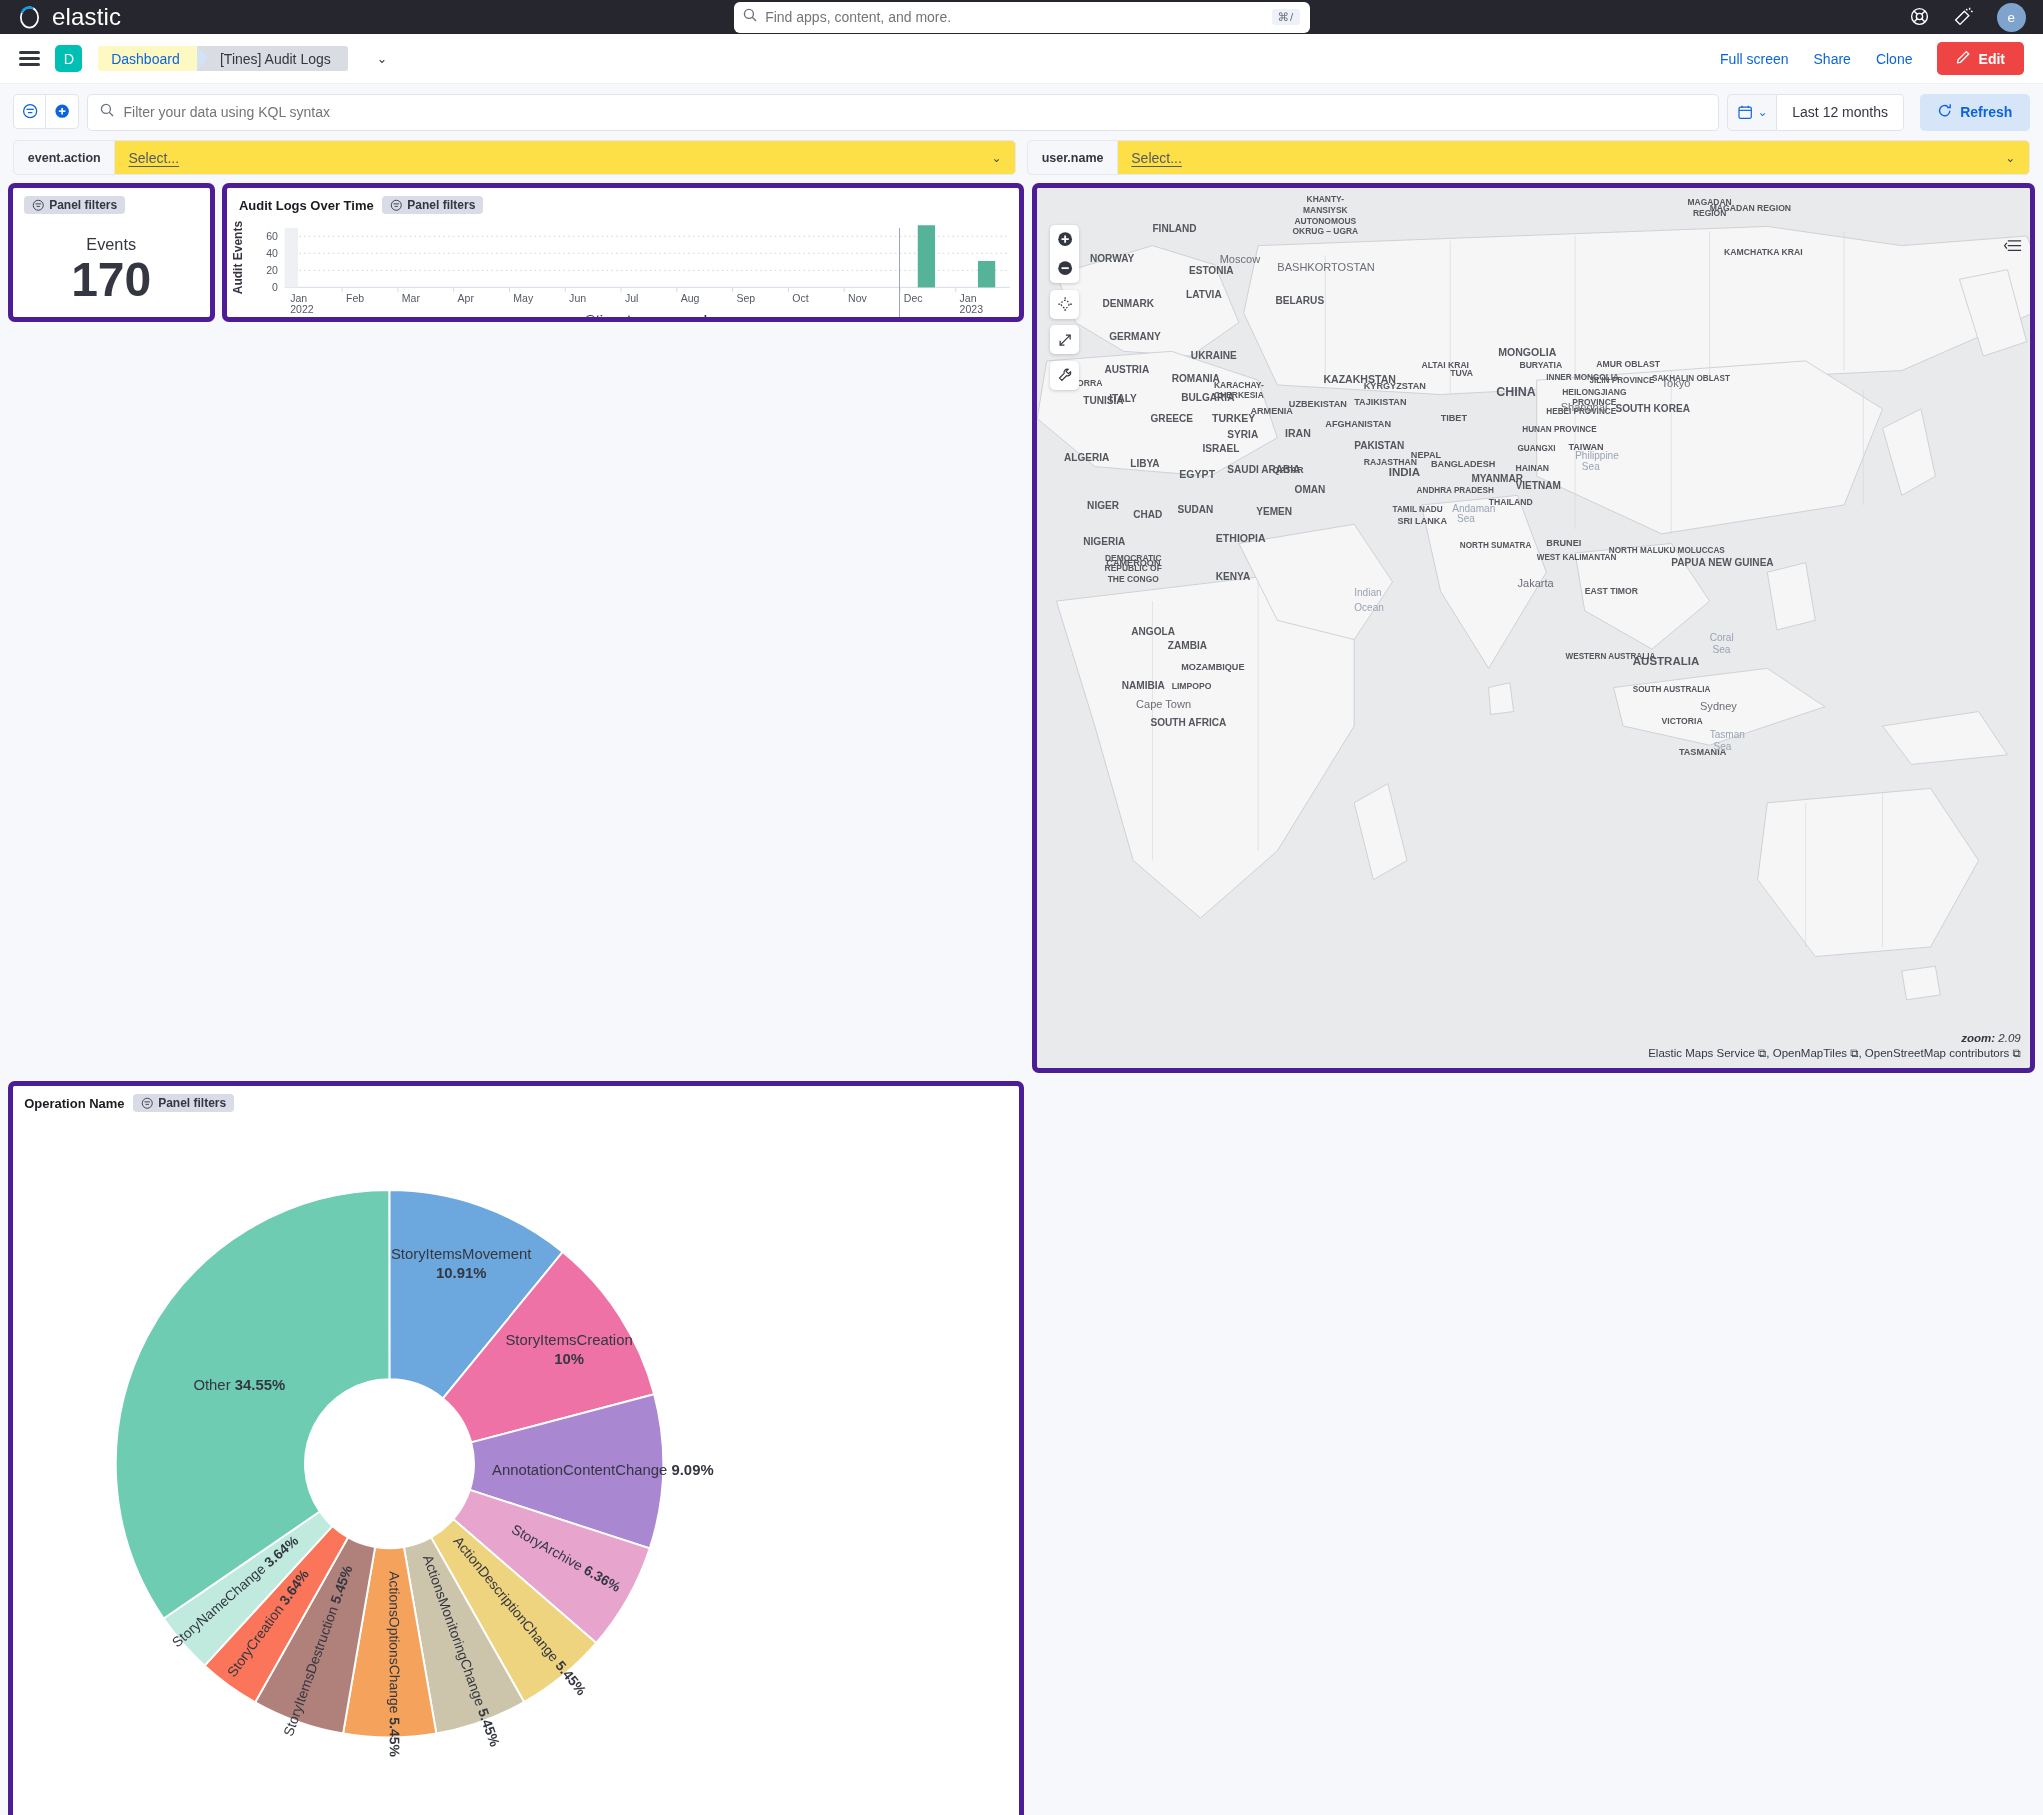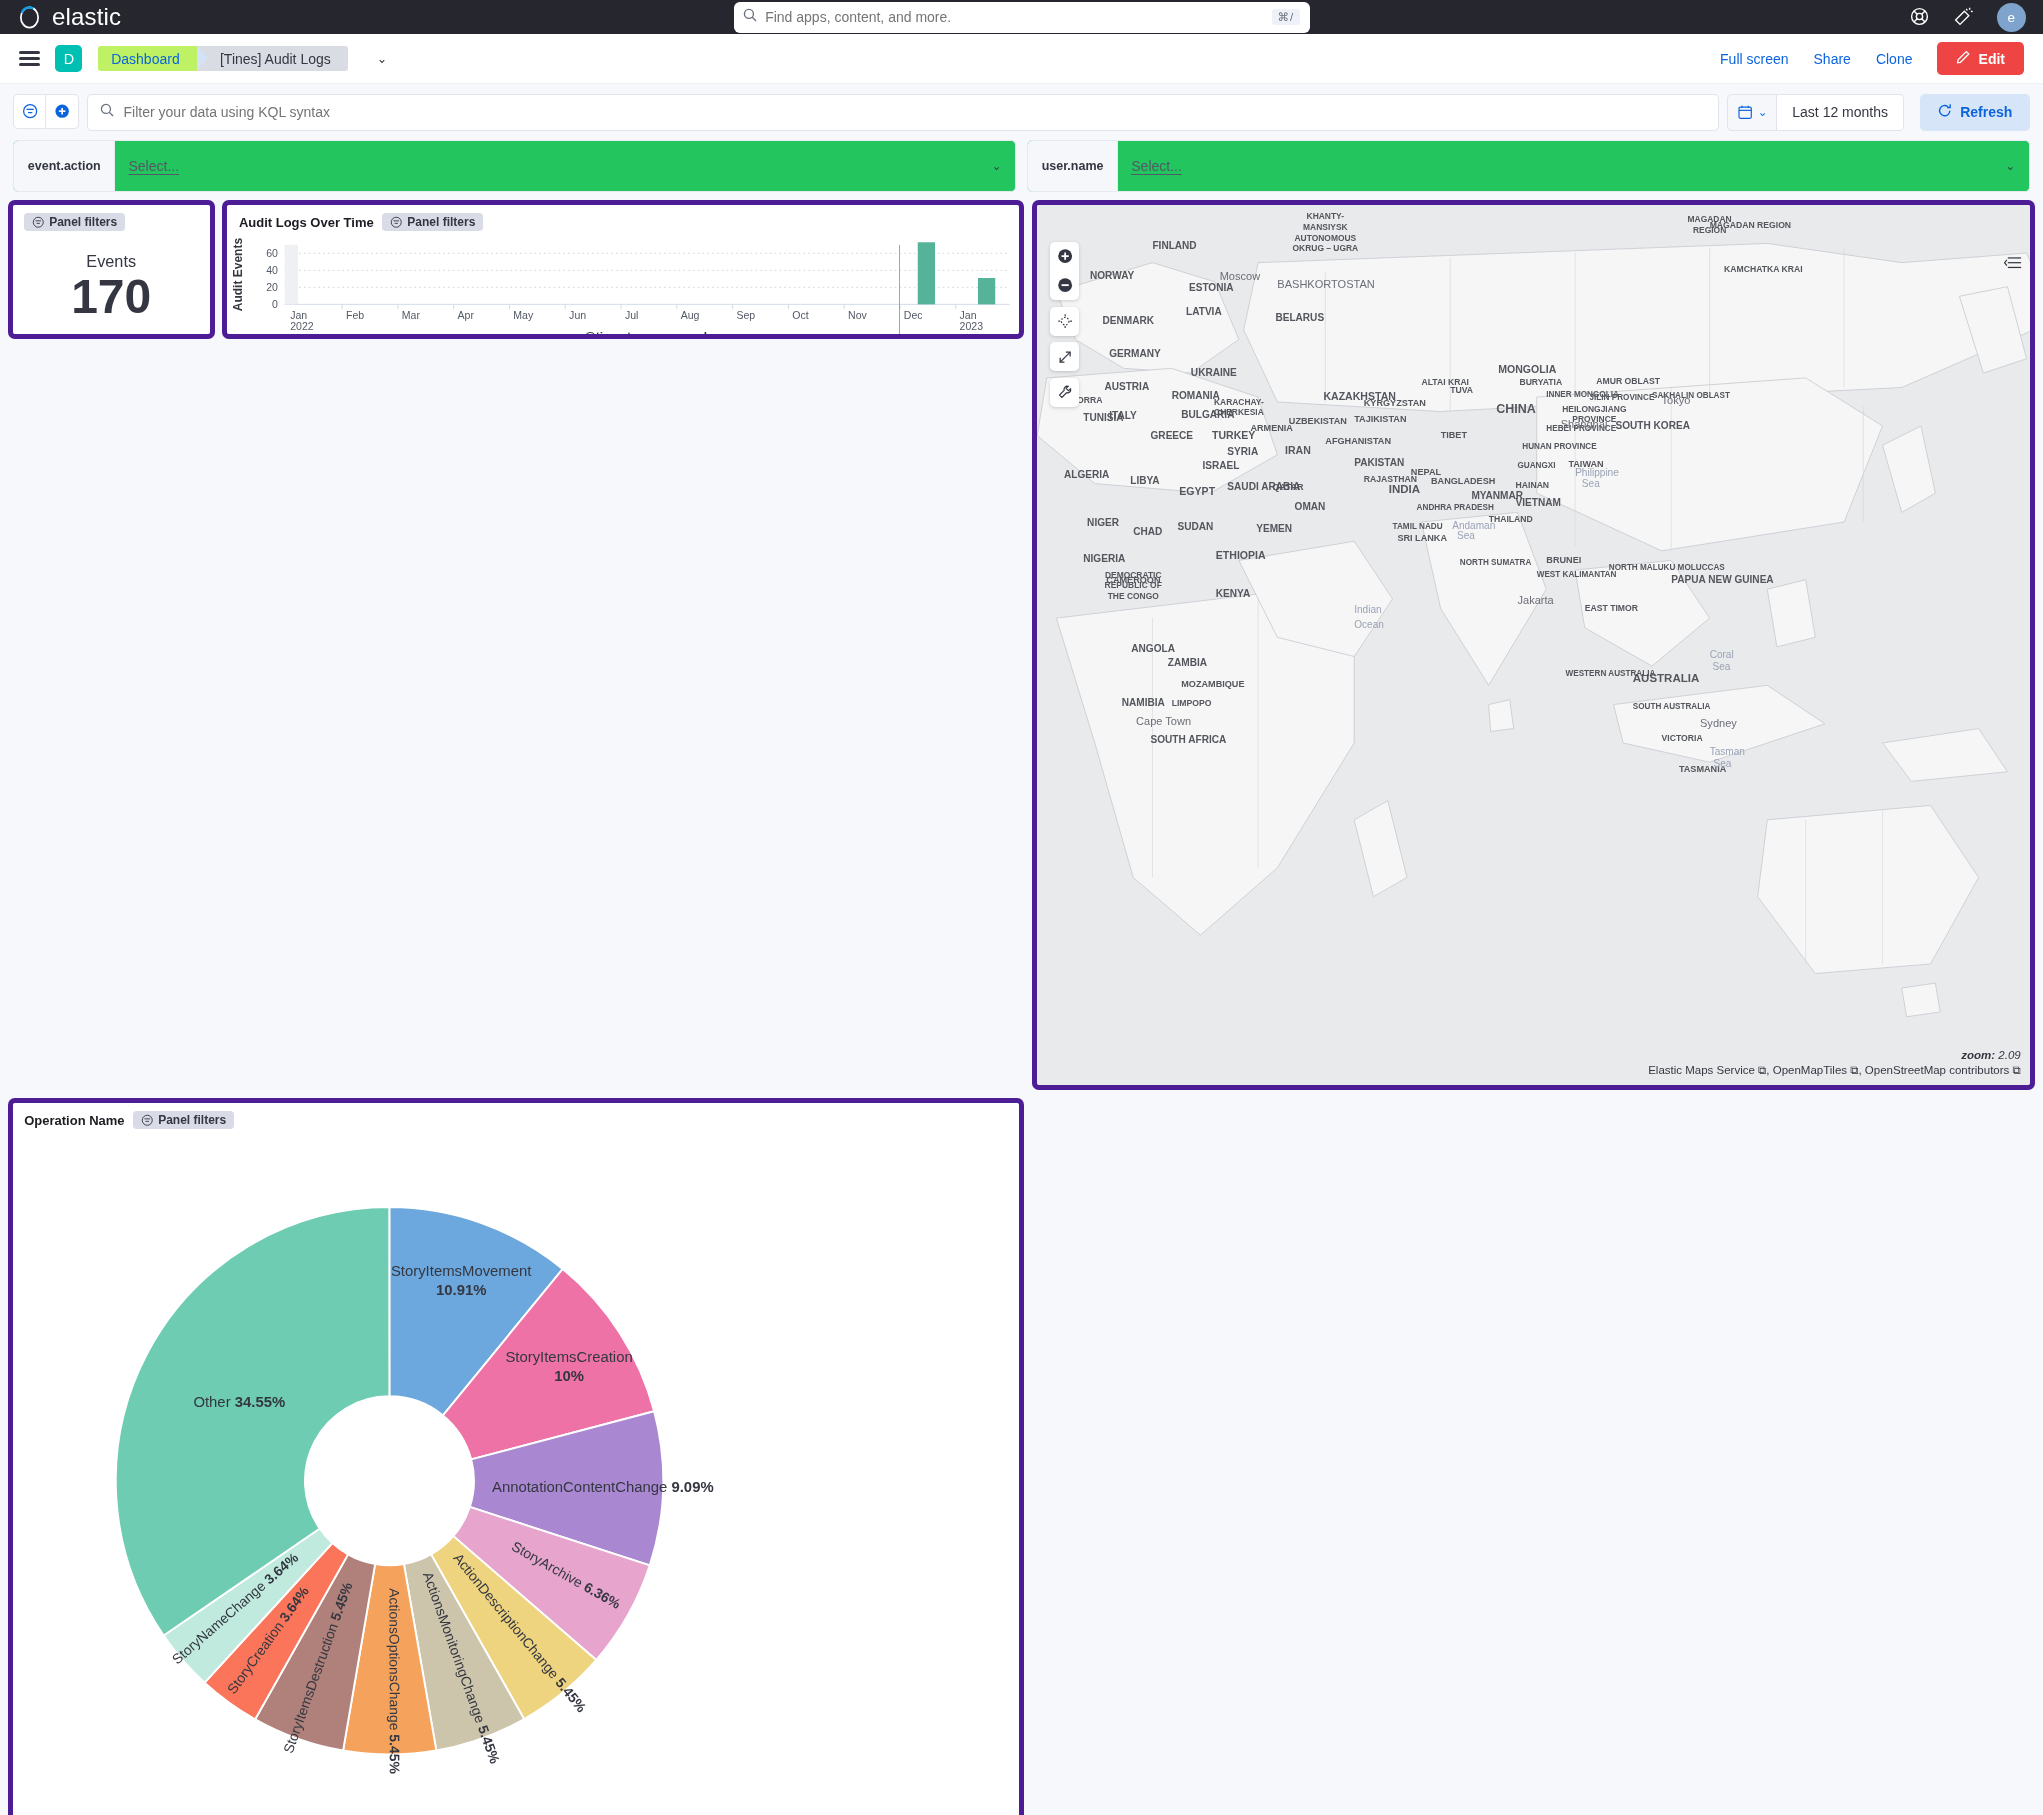--- a/index.html
+++ b/index.html
@@ -46,21 +46,21 @@
   .hamburger span { height: 2.4px; background: #343741; border-radius: 1.9px; }
   .space-badge {
     width: 27px; height: 27px; border-radius: 4.8px; background: #00bfb3;
     color: #fff; font-size: 14.4px; display: flex; align-items: center; justify-content: center;
   }
   .crumbs { display: flex; align-items: center; }
   .crumb {
     height: 25px; display: flex; align-items: center; padding: 0 17.3px 0 13.4px;
     font-size: 14px; position: relative;
   }
-  .crumb.first { background: #bef264; color: #0b64dd; border-radius: 2.9px 0 0 2.9px; }
+  .crumb.first { background: #fef9c3; color: #0b64dd; border-radius: 2.9px 0 0 2.9px; }
   .crumb.first:after {
     content: ''; position: absolute; right: -11.5px; top: 0; width: 0; height: 0;
     border-top: 12.5px solid transparent; border-bottom: 12.5px solid transparent;
     border-left: 11.5px solid #d3e2f5; z-index: 2;
   }
   .crumb.last { background: #d9dce3; color: #343741; border-radius: 0 2.9px 2.9px 0; padding-left: 23px; }
   .crumb-caret { margin-left: 13.4px; color: #343741; font-size: 12.5px; cursor: pointer; }
   .crumbbar-right { margin-left: auto; display: flex; align-items: center; gap: 25px; }
   .link-btn { color: #0b64dd; font-size: 14px; cursor: pointer; }
   .edit-btn {
@@ -96,21 +96,21 @@
     font-size: 14px; color: #343741; cursor: pointer;
   }
   .refresh-btn {
     height: 37px; background: #d6e5f7; color: #0b64dd; border-radius: 4.8px;
     display: flex; align-items: center; gap: 7.7px; padding: 0 17.3px;
     font-size: 14px; font-weight: bold; cursor: pointer; margin-left: 7.7px;
   }
   
   .controls { display: flex; gap: 11.5px; padding: 9.6px 13.4px 7.7px; }
   .control {
-    flex: 1; height: 52px; background: #22c55e; border: 1px solid #e6e9ef;
+    flex: 1; height: 35px; background: #fde047; border: 1px solid #e6e9ef;
     border-radius: 4.8px; display: flex; align-items: center; overflow: hidden;
   }
   .control-label {
     background: #f5f7fa; height: 100%; display: flex; align-items: center;
     padding: 0 13.4px; font-size: 12.5px; font-weight: bold; color: #343741;
     border-right: 1px solid #e6e9ef;
   }
   .control-value {
     flex: 1; padding: 0 13.4px; font-size: 14px; color: #535966;
     text-decoration: underline; text-underline-offset: 2.9px; cursor: pointer;

